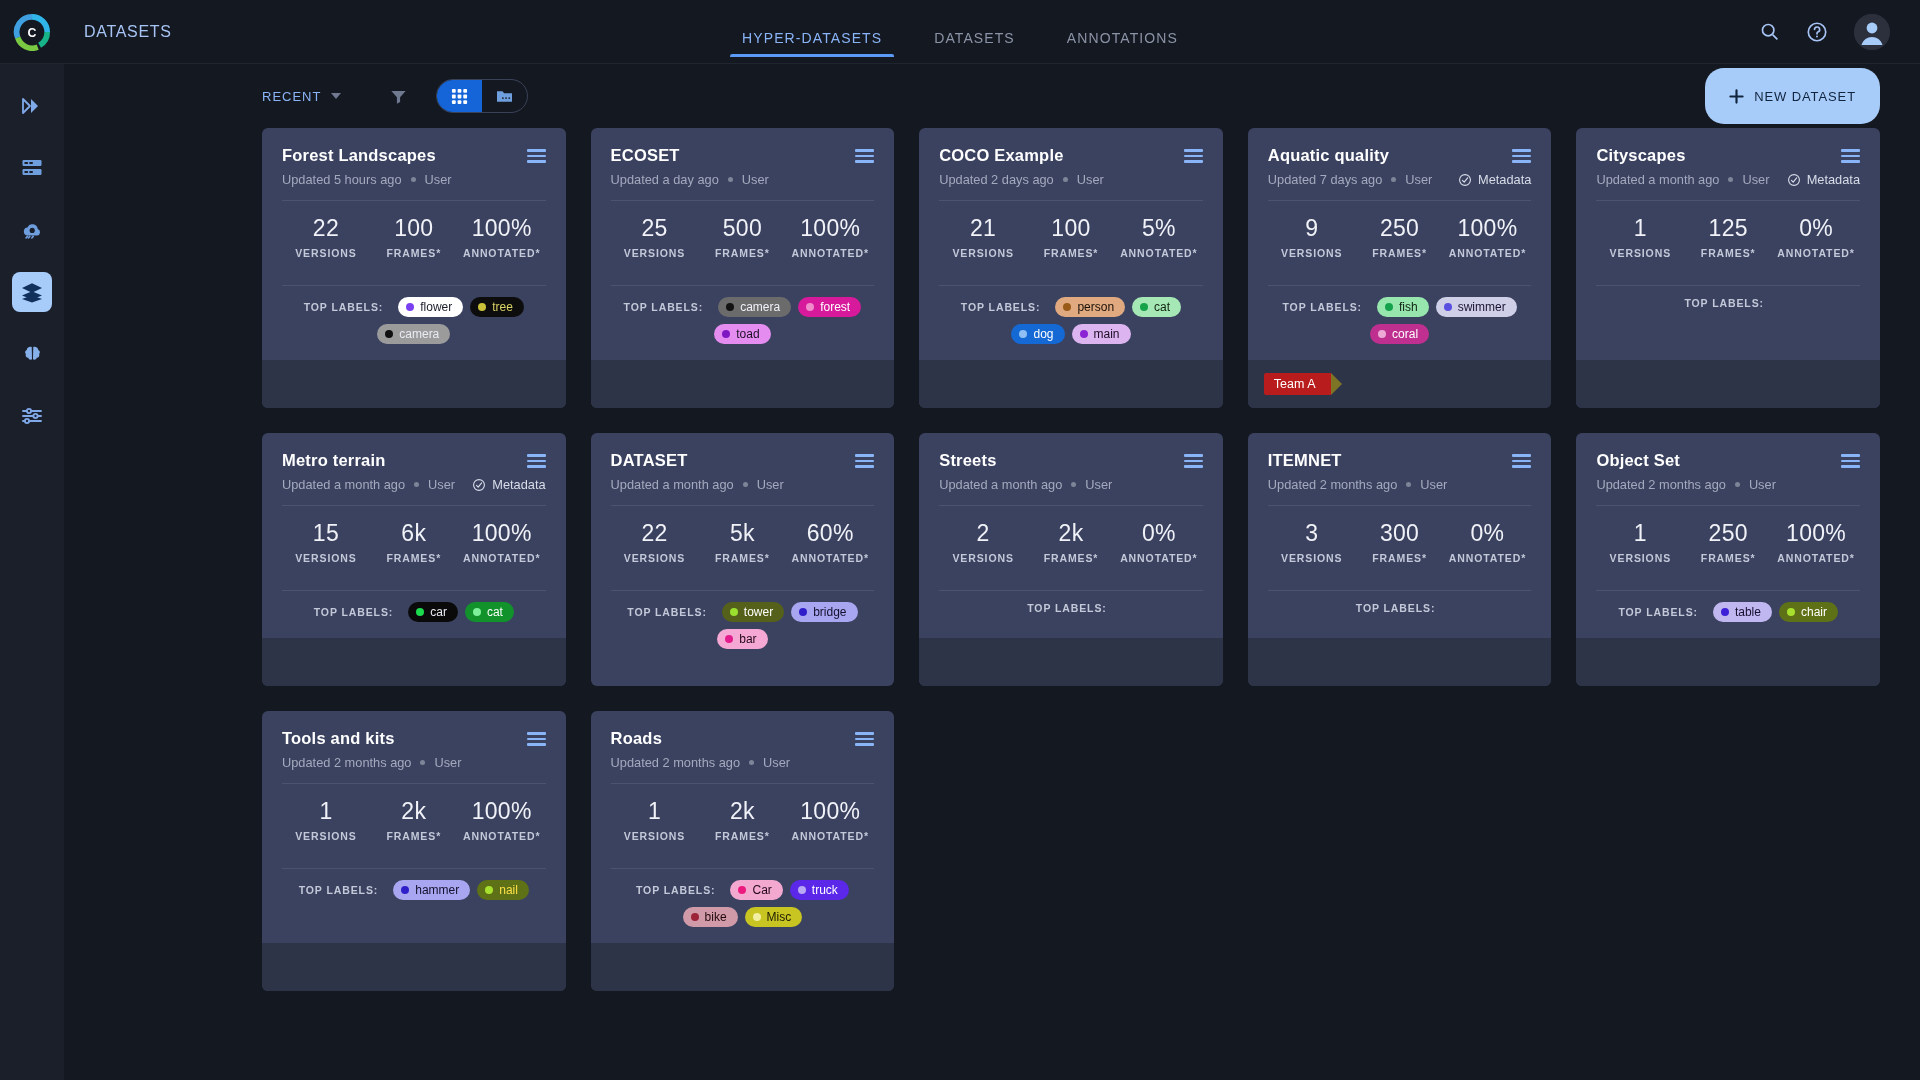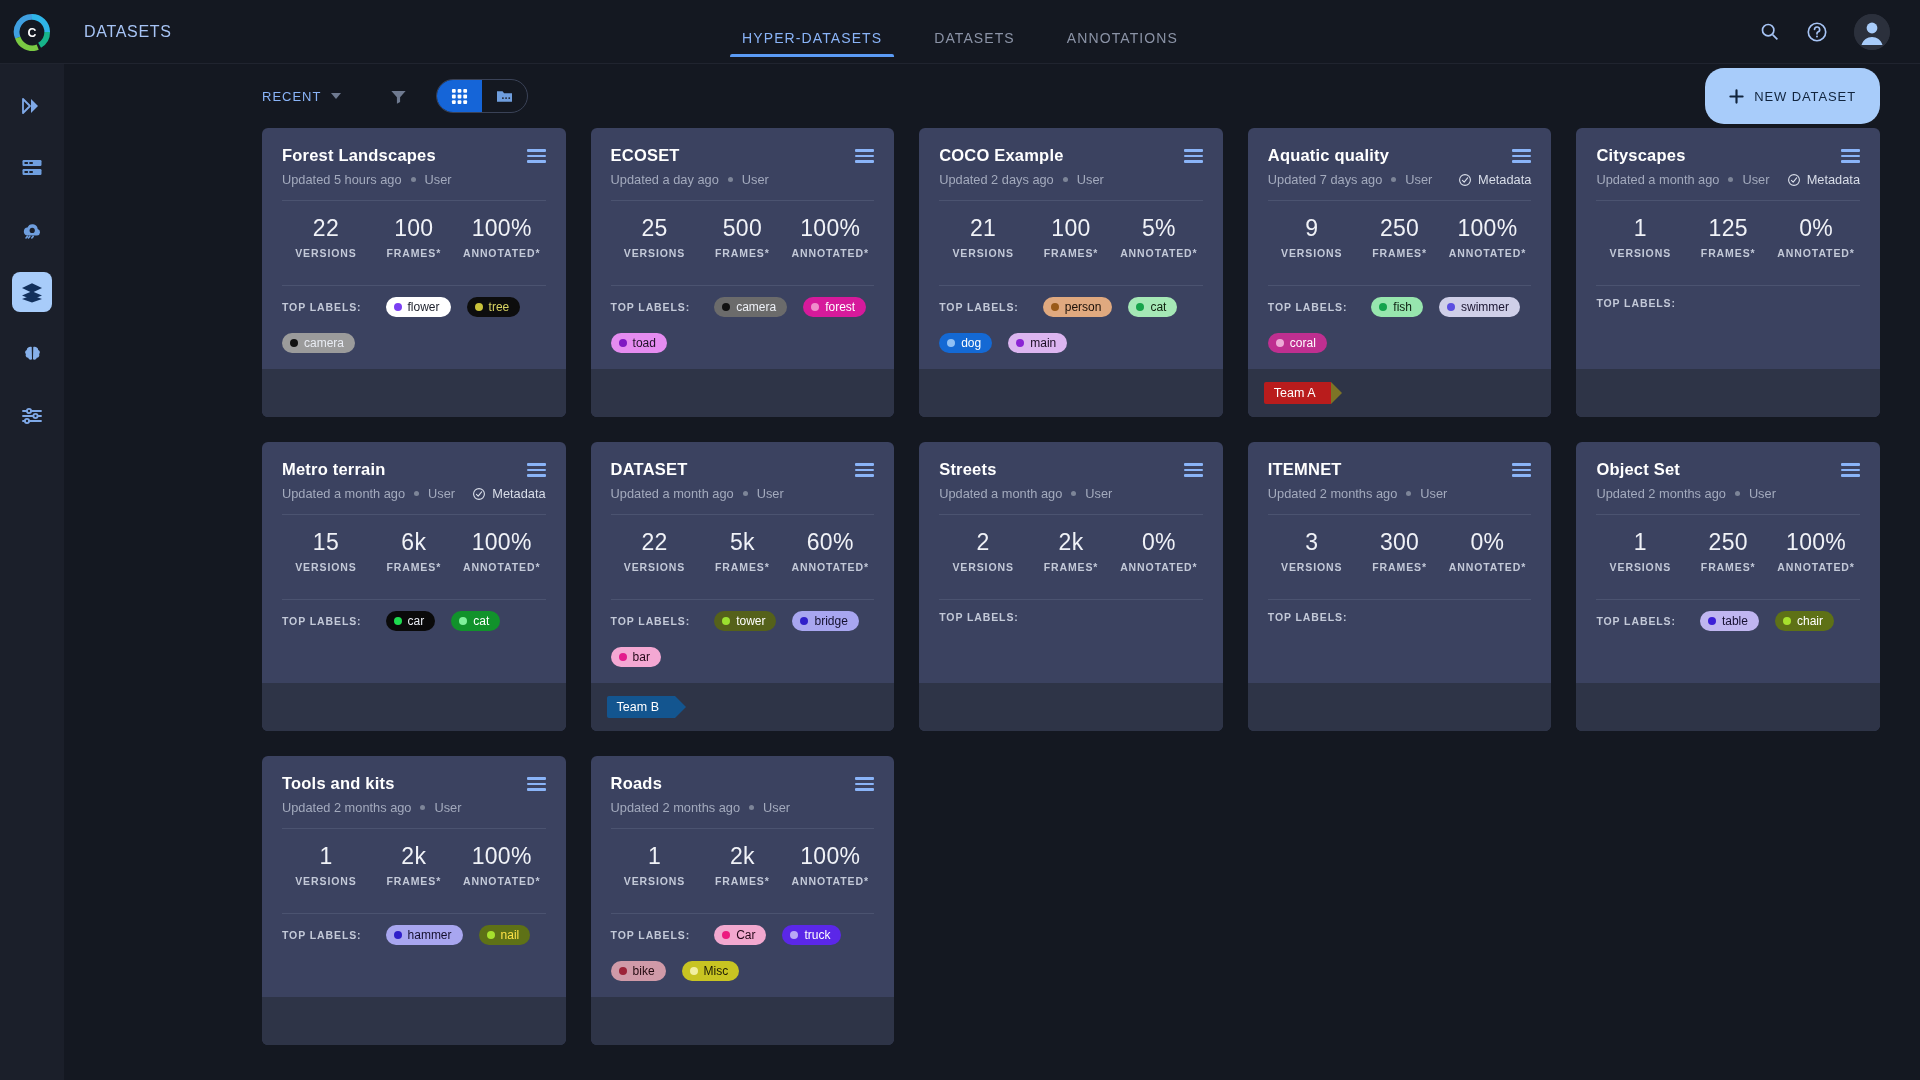--- a/index.html
+++ b/index.html
@@ -128,21 +128,21 @@
   }
   .meta-badge {
     margin-left: auto; display: flex; align-items: center; gap: 6px;
     color: #d8dde8; font-size: 12.8px;
   }
   .hr { height: 1px; background: #4b5370; margin: 13px 0 0 0; }
   .stats { display: flex; padding: 14px 0 13px 0; }
   .stat { flex: 1; text-align: center; }
   .stat-val { color: #f0f2f7; font-size: 23px; font-weight: 400; letter-spacing: .3px; }
   .stat-lbl { color: #c3c9d8; font-size: 10.5px; letter-spacing: .9px; margin-top: 5px; font-weight: 600; }
-  .labels-row { display: flex; align-items: center; padding: 11px 0 16px 0; flex-wrap: wrap; gap: 16px; }
+  .labels-row { display: flex; align-items: center; padding: 11px 0 16px 0; flex-wrap: wrap; gap: 7px; justify-content: center; }
   .labels-title { color: #c3c9d8; font-size: 10.5px; letter-spacing: .9px; font-weight: 600; margin-right: 8px; }
   .chip {
     display: inline-flex; align-items: center; gap: 6px;
     height: 20px; border-radius: 10px; padding: 0 11px 0 8px;
     font-size: 12px; white-space: nowrap;
   }
   .chip-dot { width: 8px; height: 8px; border-radius: 50%; flex: 0 0 8px; }
   .card-foot {
     background: #2e3447; min-height: 48px;
     display: flex; align-items: center; padding: 0 16px;
@@ -656,25 +656,20 @@
               <span class="chip" style="background:#a8a6f0;color:#14102e">
        <span class="chip-dot" style="background:#2f1fc9"></span>
        <span>bridge</span>
      </span>
               <span class="chip" style="background:#f4a8d3;color:#25091a">
        <span class="chip-dot" style="background:#e31b8d"></span>
        <span>bar</span>
      </span>
       </div>
     </div>
-    <div class="card-foot">
-            <div class="team-tag" style="background:#13558f;color:#13558f">
-         <span style="color:#fff">Team B</span>
-       </div>
-          </div>
   </div>
         <div class="card">
     <div class="card-main">
       <div class="card-head">
         <div class="card-title">Streets</div>
         <div class="hamburger">
           <span></span>
           <span></span>
           <span></span>
         </div>

